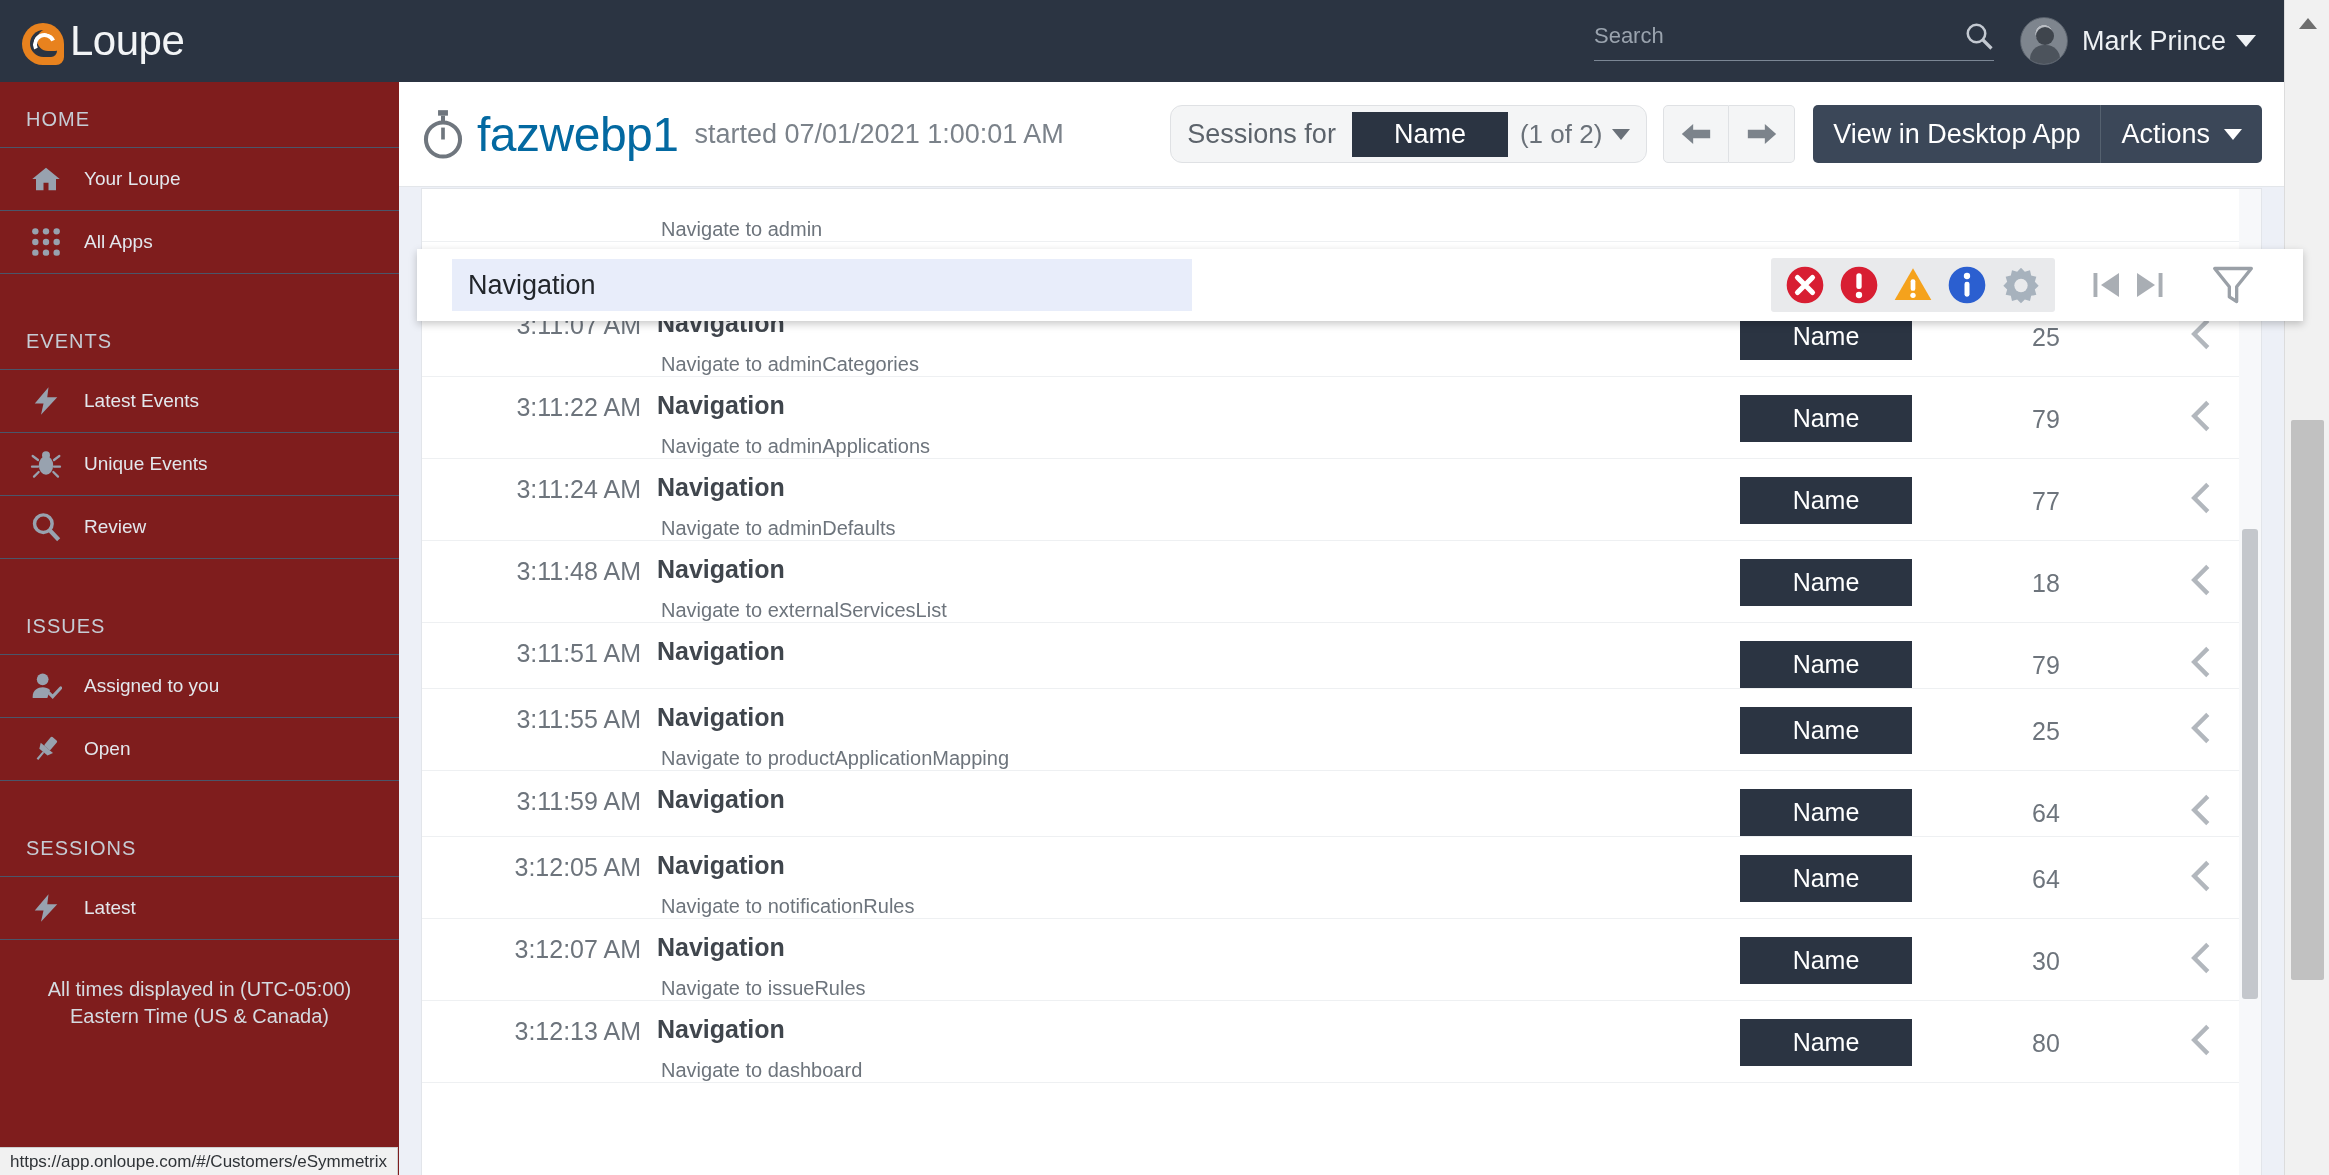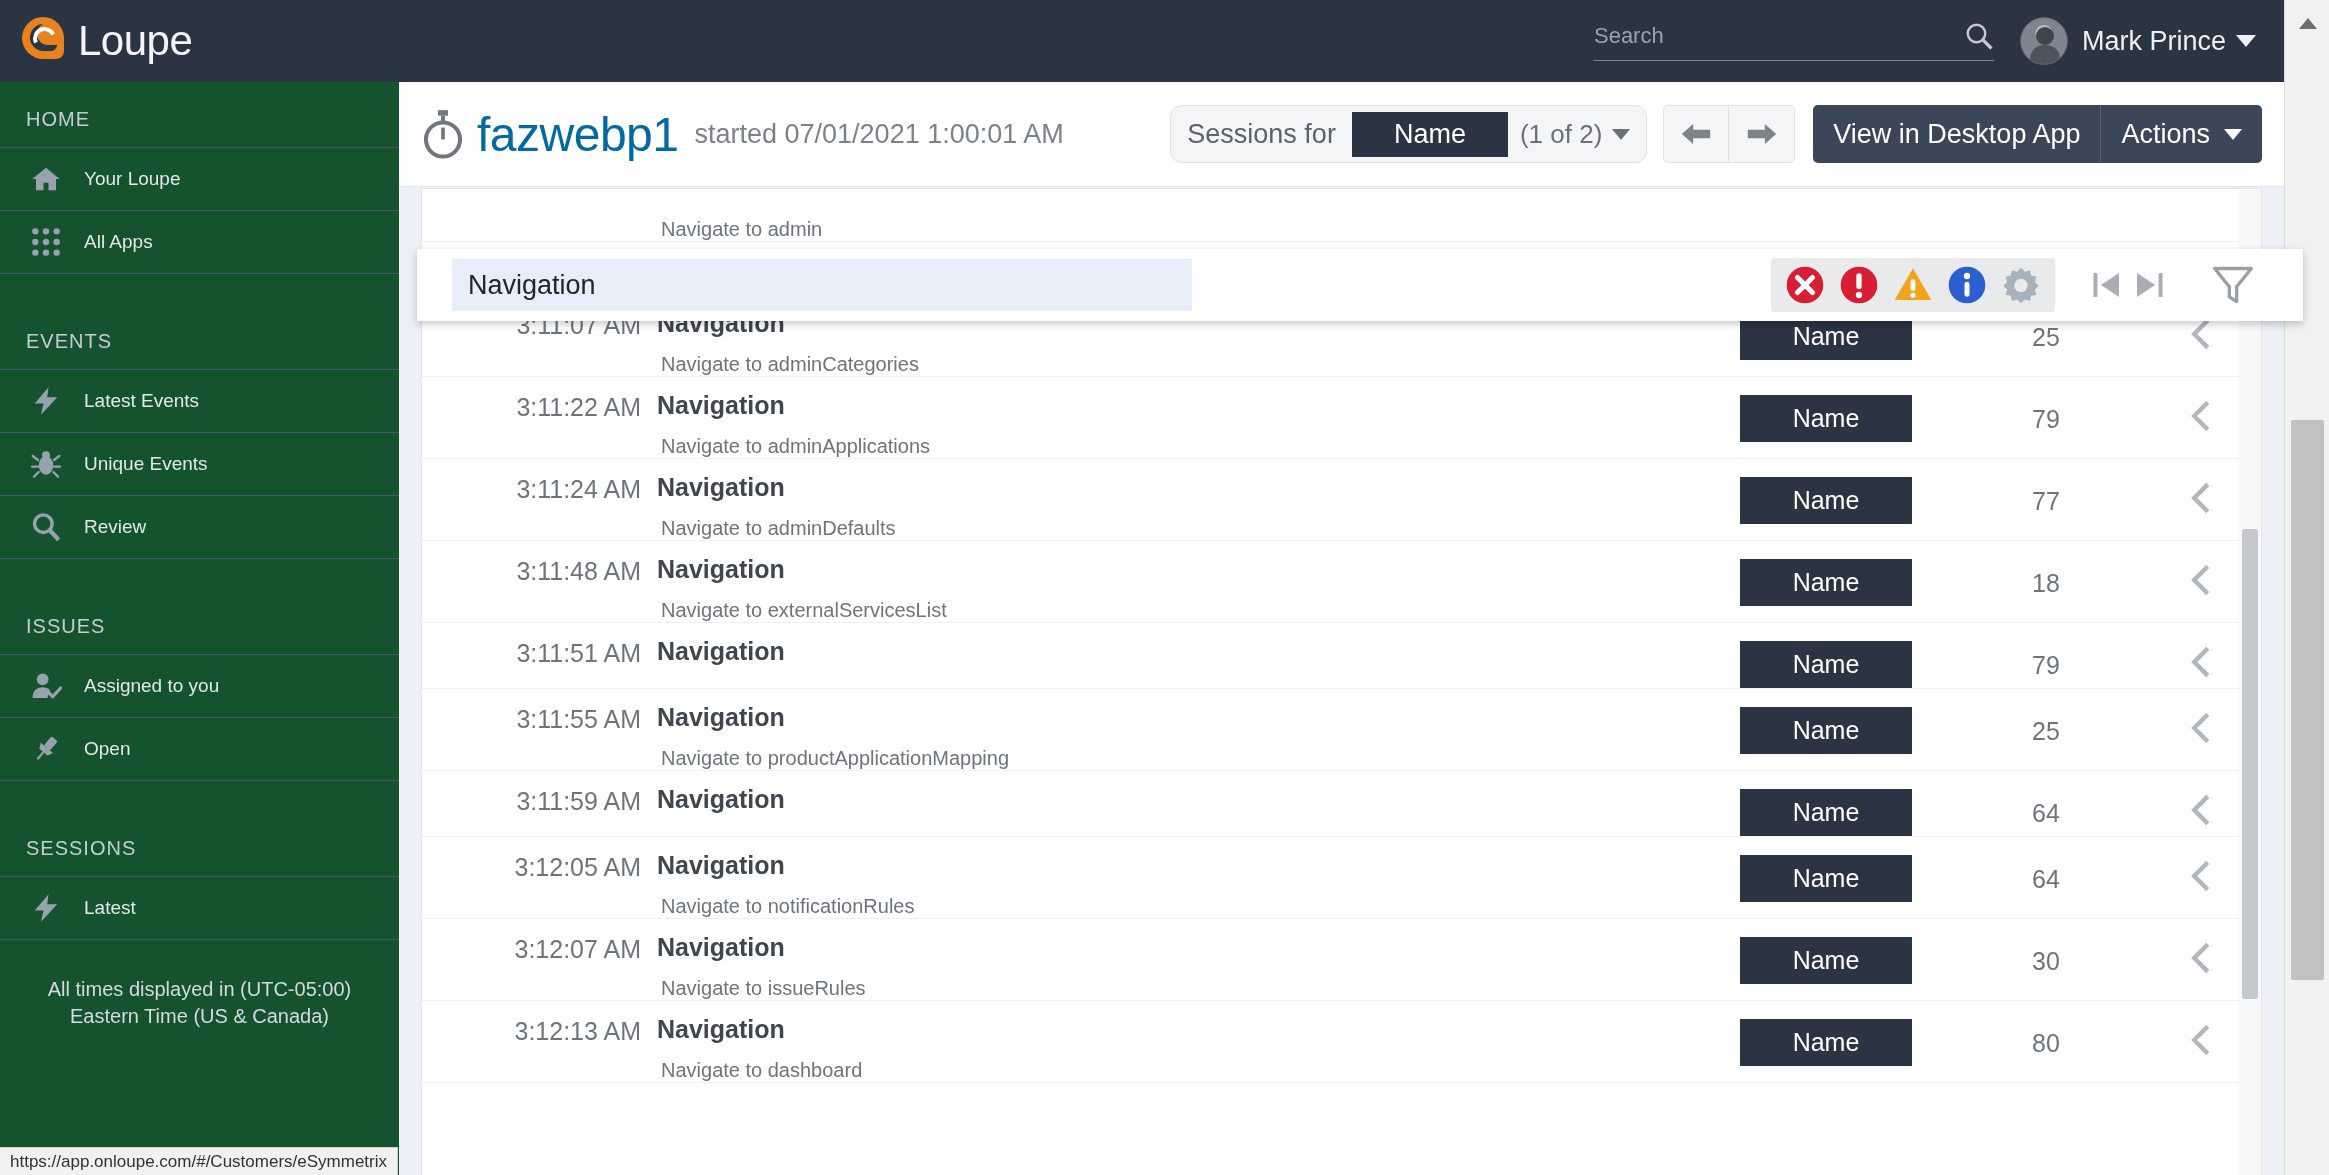--- a/index.html
+++ b/index.html
@@ -9,21 +9,21 @@
     background: #ffffff;
     overflow: hidden;
   }
   .app { position: relative; width: 2329px; height: 1175px; }
 
   
   .topbar {
     position: absolute; left: 0; top: 0; width: 2284px; height: 82px;
     background: #2b3442; display: flex; align-items: center;
   }
-  .logo-wrap { display: flex; align-items: flex-start; margin-left: 22px; gap: 8px; }
+  .logo-wrap { display: flex; align-items: flex-end; margin-left: 22px; }
   .logo-mark {
     width: 42px; height: 42px; background: #e8821e;
     border-radius: 50% 50% 8px 50%;
     position: relative; margin-right: 6px;
   }
   .logo-mark::after {
     content: ""; position: absolute; left: 8px; top: 7px;
     width: 27px; height: 27px; border-radius: 50% 50% 6px 50%;
     background: #2b3442;
   }
@@ -69,21 +69,21 @@
   }
   .user-name { color: #eef1f4; font-size: 27px; margin-right: 10px; }
   .caret-down {
     width: 0; height: 0; border-left: 10px solid transparent;
     border-right: 10px solid transparent; border-top: 12px solid #eef1f4;
   }
 
   
   .sidebar {
     position: absolute; left: 0; top: 82px; width: 399px; bottom: 0;
-    background: #14532d; overflow: hidden;
+    background: #7f1d1d; overflow: hidden;
   }
   .side-section {
     color: #c6ccd4; font-size: 20px; letter-spacing: 1px;
     padding: 26px 0 16px 26px; border-bottom: 1px solid #4a566a;
   }
   .side-item {
     display: flex; align-items: center; height: 63px; padding-left: 26px;
     border-bottom: 1px solid #4a566a; cursor: pointer;
   }
   .side-icon {

